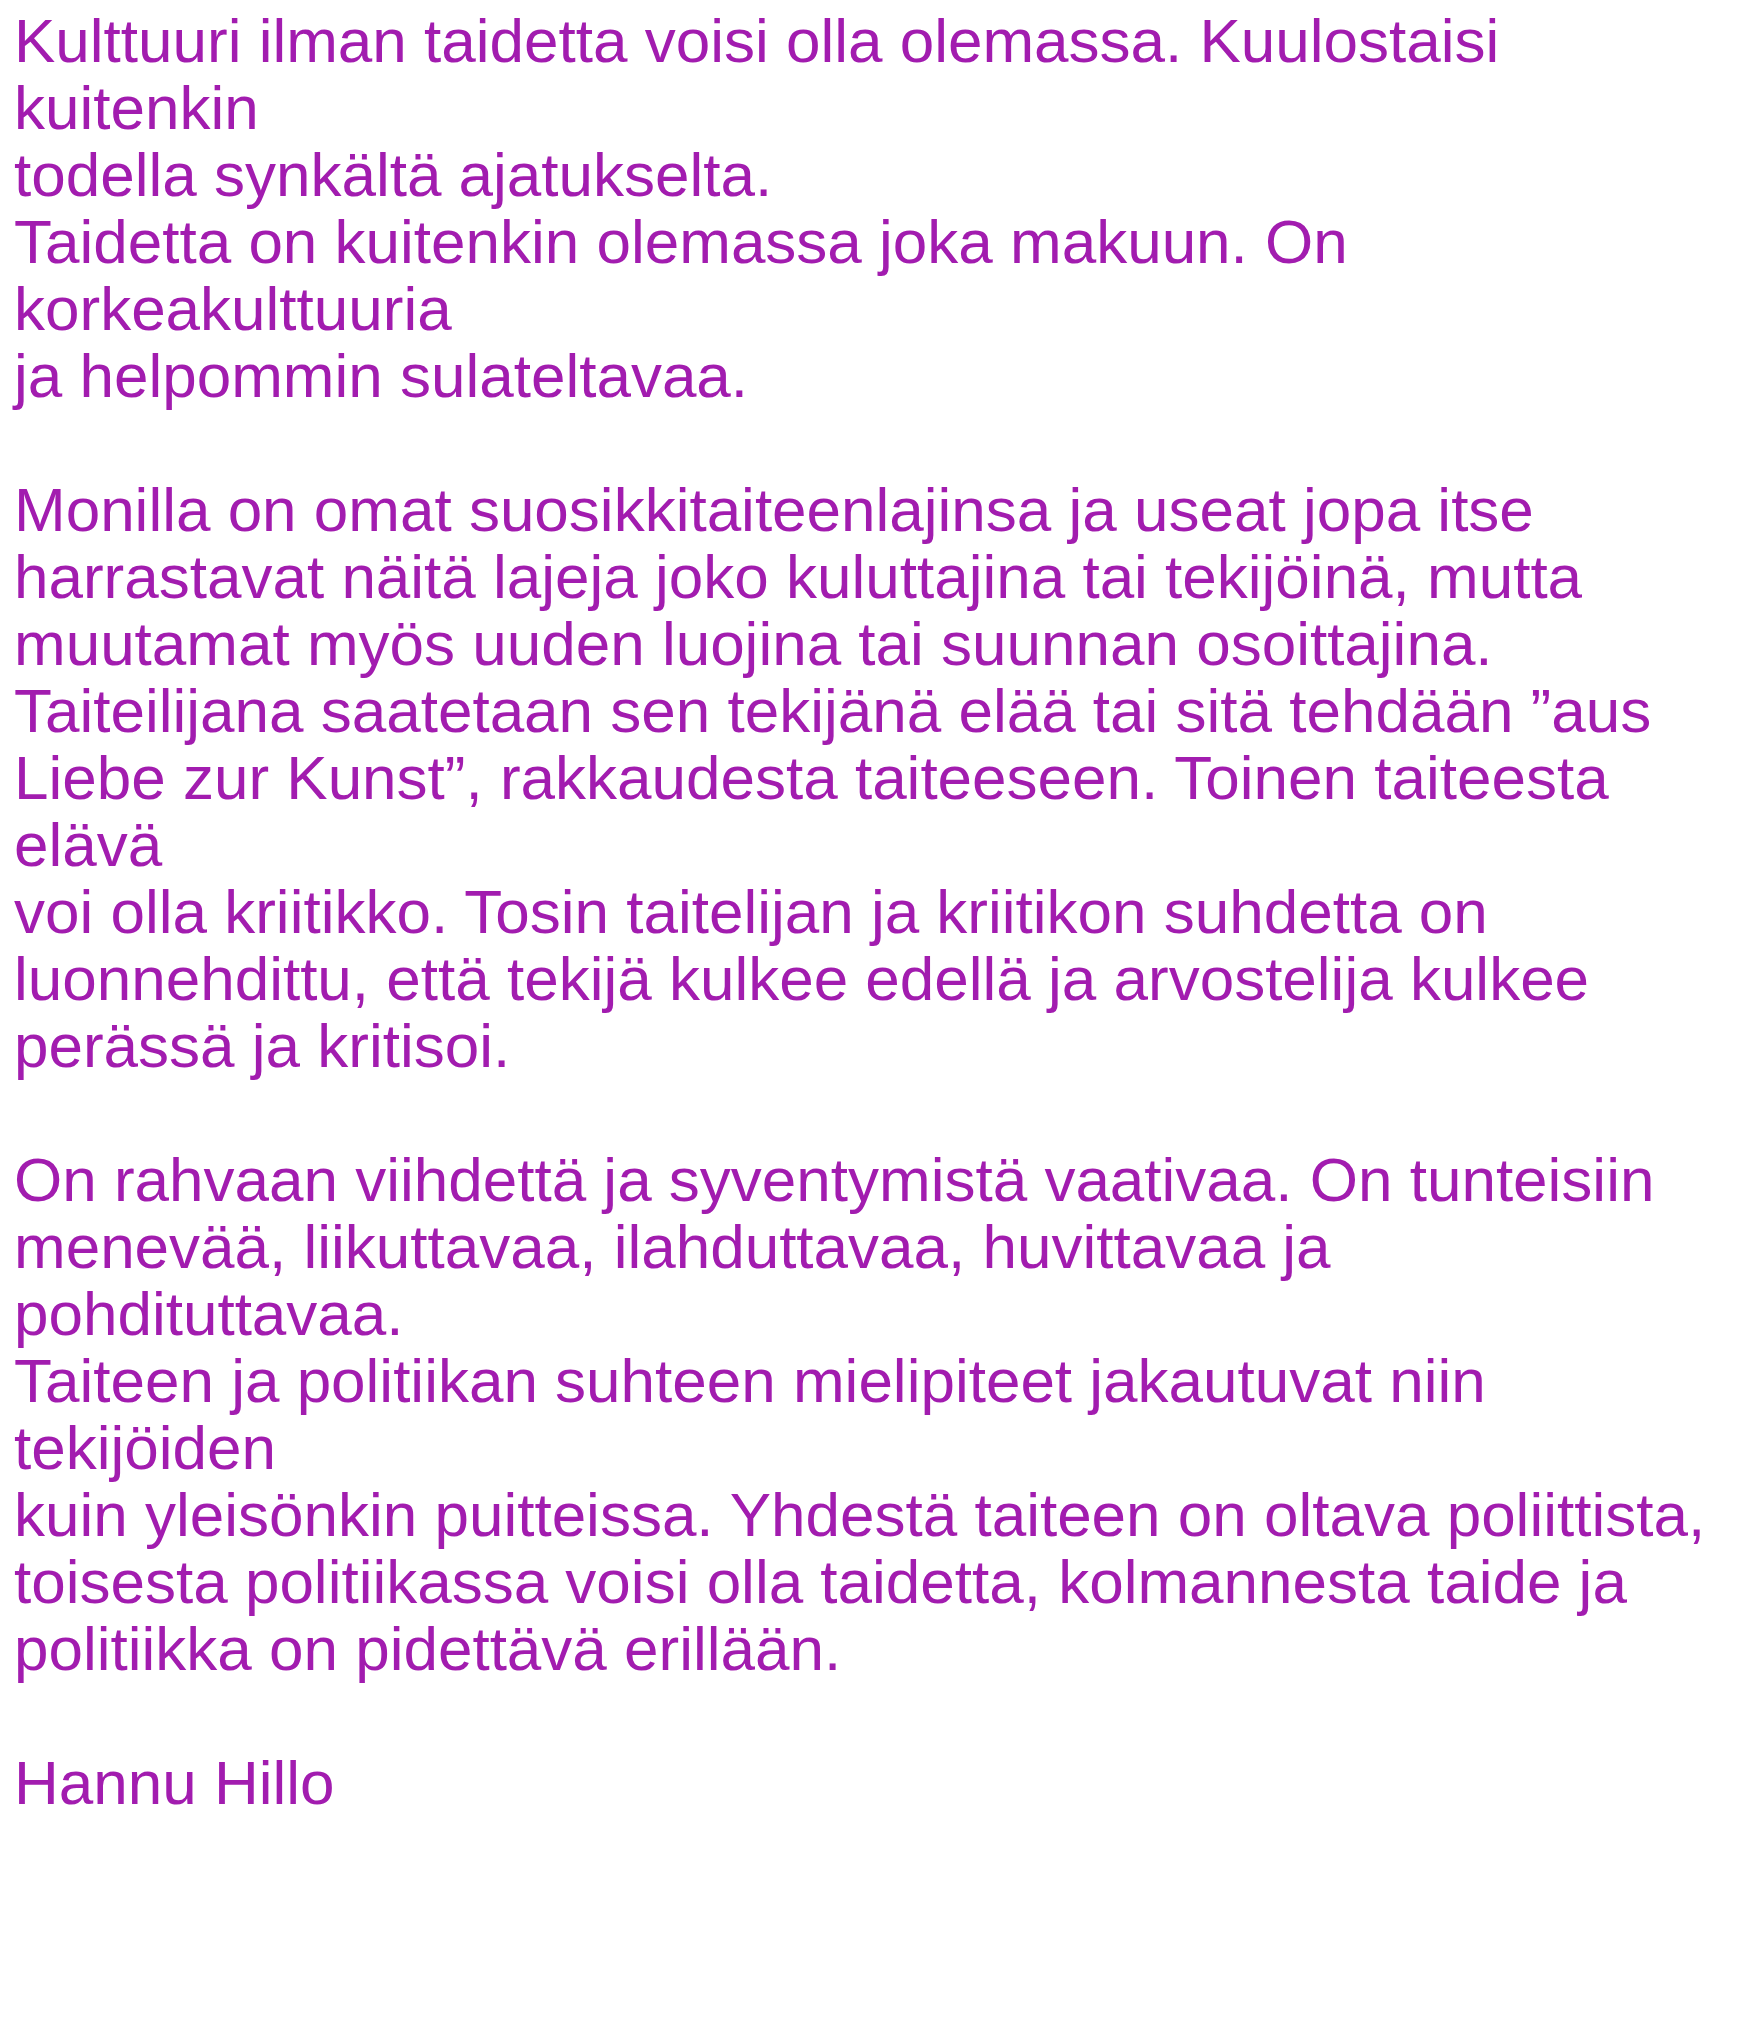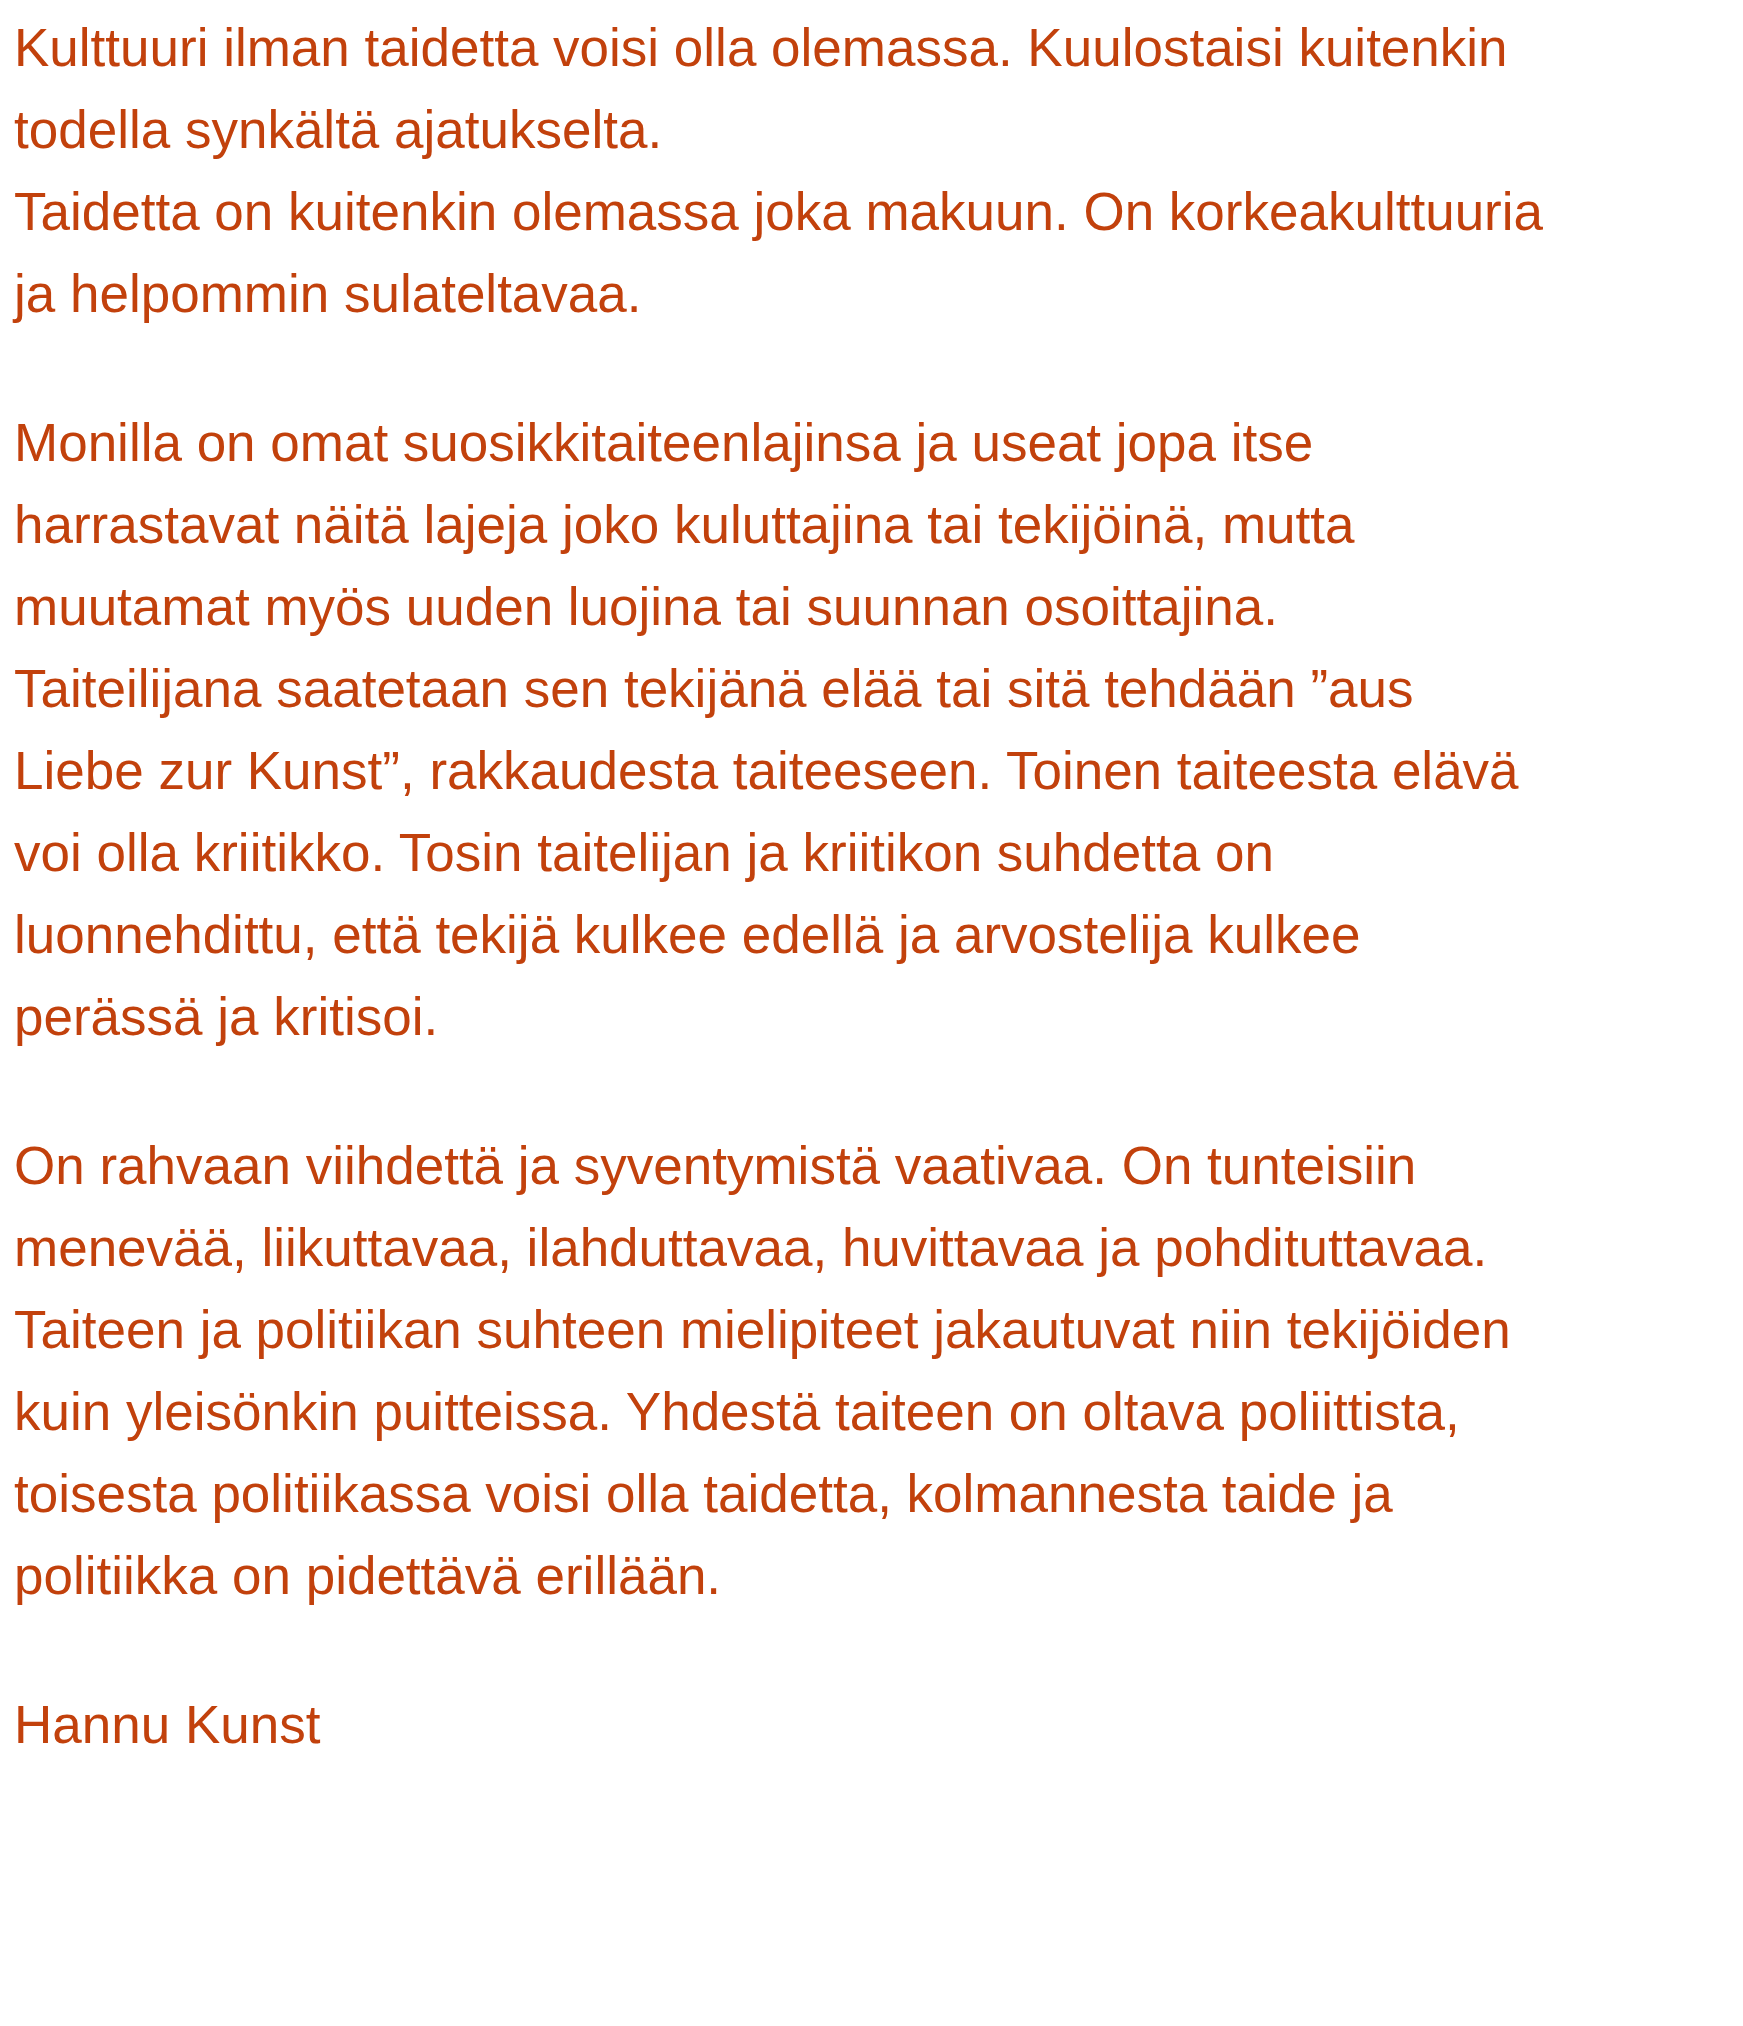--- a/index.html
+++ b/index.html
@@ -14,23 +14,23 @@
   }
   .page {
     box-sizing: border-box;
     width: 1743px;
     height: 2026px;
     padding: 7px 10px 0 14px;
     background: #ffffff;
   }
   .para {
     font-family: "Liberation Sans", "DejaVu Sans", sans-serif;
-    font-size: 53px;
-    line-height: 82px;
-    color: #c2410c;
+    font-size: 62px;
+    line-height: 67px;
+    color: #a21caf;
     white-space: pre-line;
     margin: 0 0 67px 0;
     letter-spacing: 0;
   }
   .para:last-child {
     margin-bottom: 0;
   }
 </style>
 </head>
 <body>
@@ -47,14 +47,14 @@
 Liebe zur Kunst”, rakkaudesta taiteeseen. Toinen taiteesta elävä
 voi olla kriitikko. Tosin taitelijan ja kriitikon suhdetta on
 luonnehdittu, että tekijä kulkee edellä ja arvostelija kulkee
 perässä ja kritisoi.</div>
   <div class="para">On rahvaan viihdettä ja syventymistä vaativaa. On tunteisiin
 menevää, liikuttavaa, ilahduttavaa, huvittavaa ja pohdituttavaa.
 Taiteen ja politiikan suhteen mielipiteet jakautuvat niin tekijöiden
 kuin yleisönkin puitteissa. Yhdestä taiteen on oltava poliittista,
 toisesta politiikassa voisi olla taidetta, kolmannesta taide ja
 politiikka on pidettävä erillään.</div>
-  <div class="para">Hannu Kunst</div>
+  <div class="para">Hannu Hillo</div>
 </div>
 
 </body></html>

